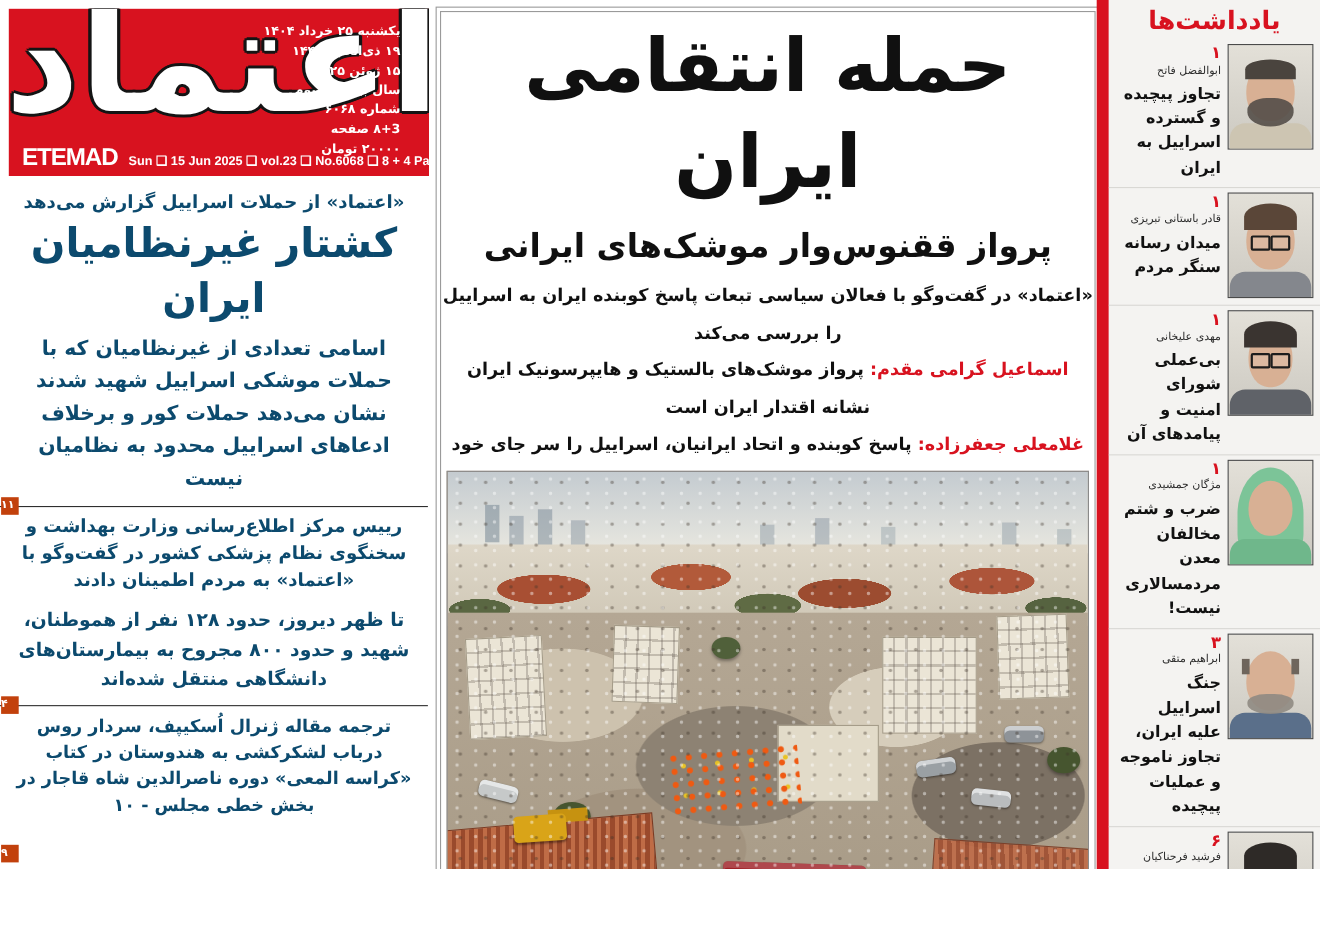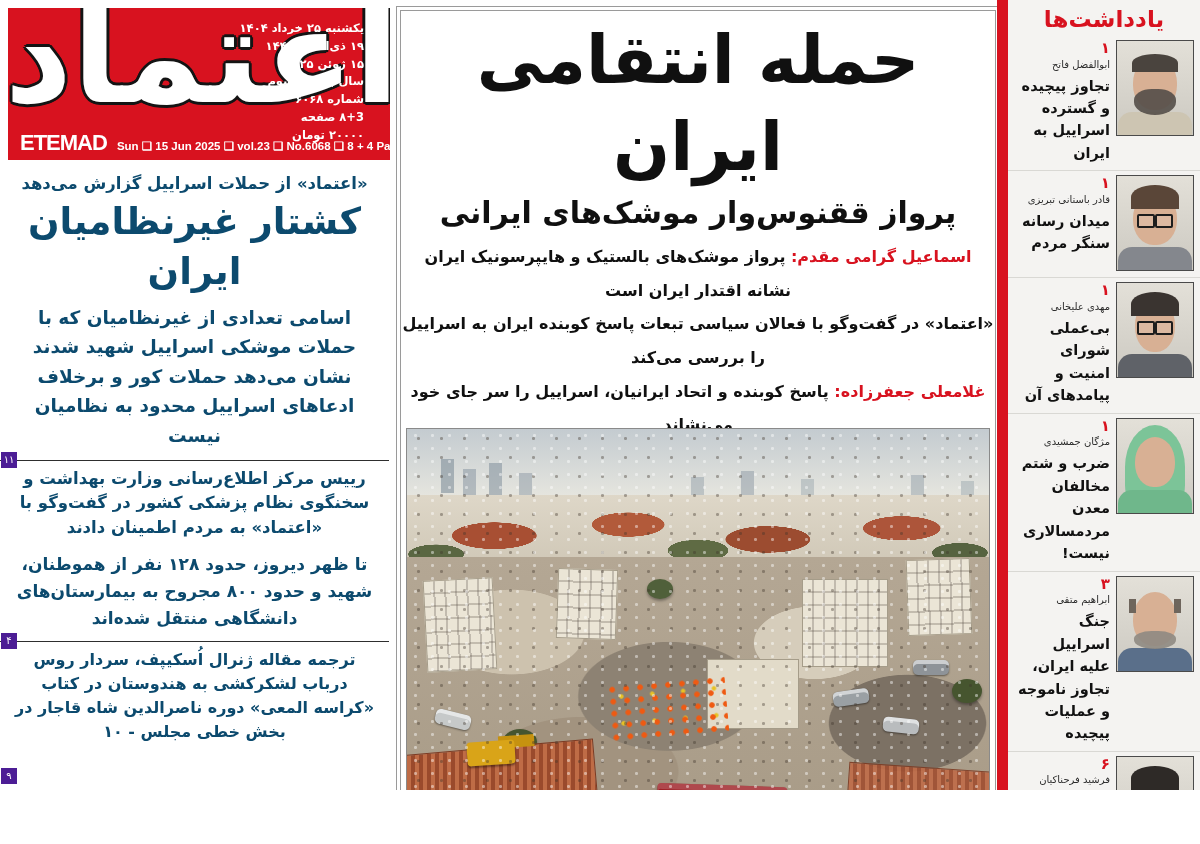--- a/index.html
+++ b/index.html
@@ -25,31 +25,31 @@
   
   .left-col { position:absolute; left:0; top:166px; width:389px; direction:rtl; }
   .art { padding:6px 10px 0 10px; text-align:center; color:#0c4a6e; }
   .kicker { font-size:16.5px; font-weight:bold; line-height:1.5; }
   .head-xl { font-size:37px; font-weight:bold; line-height:1.35; letter-spacing:-.5px; }
   .head-lg { font-size:29px; font-weight:bold; line-height:1.45; }
   .body-txt { font-size:18.5px; font-weight:bold; line-height:1.6; margin-top:6px; }
   .body-sm  { font-size:17px;  font-weight:bold; line-height:1.6; margin-top:10px; }
   .rule { position:relative; border-top:1.5px solid #2e2e2e; margin:9px 0 0 0; margin-right:0; margin-left:0; }
   .rule .pgbadge { position:absolute; left:1px; top:-9px; }
-  .pgbadge { display:inline-block; width:16px; height:16px; background:#4c1d95; color:#fff;
-             font-size:10px; font-weight:normal; text-align:center; line-height:16px; }
+  .pgbadge { display:inline-block; width:16px; height:16px; background:#c2410c; color:#fff;
+             font-size:10px; font-weight:bold; text-align:left; line-height:16px; }
   .corner-badge { position:absolute; left:1px; bottom:6px; z-index:5; }
 
   
   .center-frame { position:absolute; left:396px; top:6px; width:604px; height:830px;
                   border:1px solid #9a9a9a; padding:3px; background:#fff; }
   .center-inner { border:1px solid #9a9a9a; height:100%; position:relative; direction:rtl;
                   text-align:center; color:#101010; overflow:hidden; }
   .mega-head { font-size:67px; font-weight:bold; line-height:1.3; margin-top:6px; letter-spacing:-1px; }
-  .sub-head  { font-size:30px; font-weight:bold; line-height:1.3; margin-top:2px; }
+  .sub-head  { font-size:30px; font-weight:bold; line-height:1.3; margin-top:14px; }
   .lede { margin-top:8px; }
   .lede-line { font-size:16px; font-weight:bold; line-height:2.1; }
   .red-name { color:#d8121f; }
   .head-2 { font-size:40px; font-weight:bold; line-height:1.35; margin-top:8px; letter-spacing:-.5px; }
 
   
   .photo { position:absolute; left:5px; right:5px; bottom:5px; height:398px; overflow:hidden;
            background:#b2a694; border:1px solid #8a8a8a; direction:ltr; }
   .ph-sky { position:absolute; left:0; right:0; top:0; height:74px;
             background:linear-gradient(#c4cbd0,#e9e8e0); }
@@ -212,24 +212,24 @@
   </div>
   <span class="pgbadge corner-badge">۹</span>
 
   <div class="center-frame">
     <div class="center-inner">
       <div class="mega-head">حمله انتقامی ایران</div>
       <div class="sub-head">پرواز ققنوس‌وار موشک‌های ایرانی</div>
 
       <div class="lede">
         <div class="lede-line">
+          <span class="red-name"></span><span>«اعتماد» در گفت‌وگو با فعالان سیاسی تبعات پاسخ کوبنده ایران به اسراییل را بررسی می‌کند</span>
+        </div>
+        <div class="lede-line">
           <span class="red-name">اسماعیل گرامی مقدم:</span><span> پرواز موشک‌های بالستیک و هایپرسونیک ایران نشانه اقتدار ایران است</span>
-        </div>
-        <div class="lede-line">
-          <span class="red-name"></span><span>«اعتماد» در گفت‌وگو با فعالان سیاسی تبعات پاسخ کوبنده ایران به اسراییل را بررسی می‌کند</span>
         </div>
         <div class="lede-line">
           <span class="red-name">غلامعلی جعفرزاده:</span><span> پاسخ کوبنده و اتحاد ایرانیان، اسراییل را سر جای خود می‌نشاند</span>
         </div>
       </div>
 
       <div class="head-2">قمار اسراییل روی میدان مین</div>
 
       <div class="lede" style="margin-top:2px;">
         <div class="lede-line">

